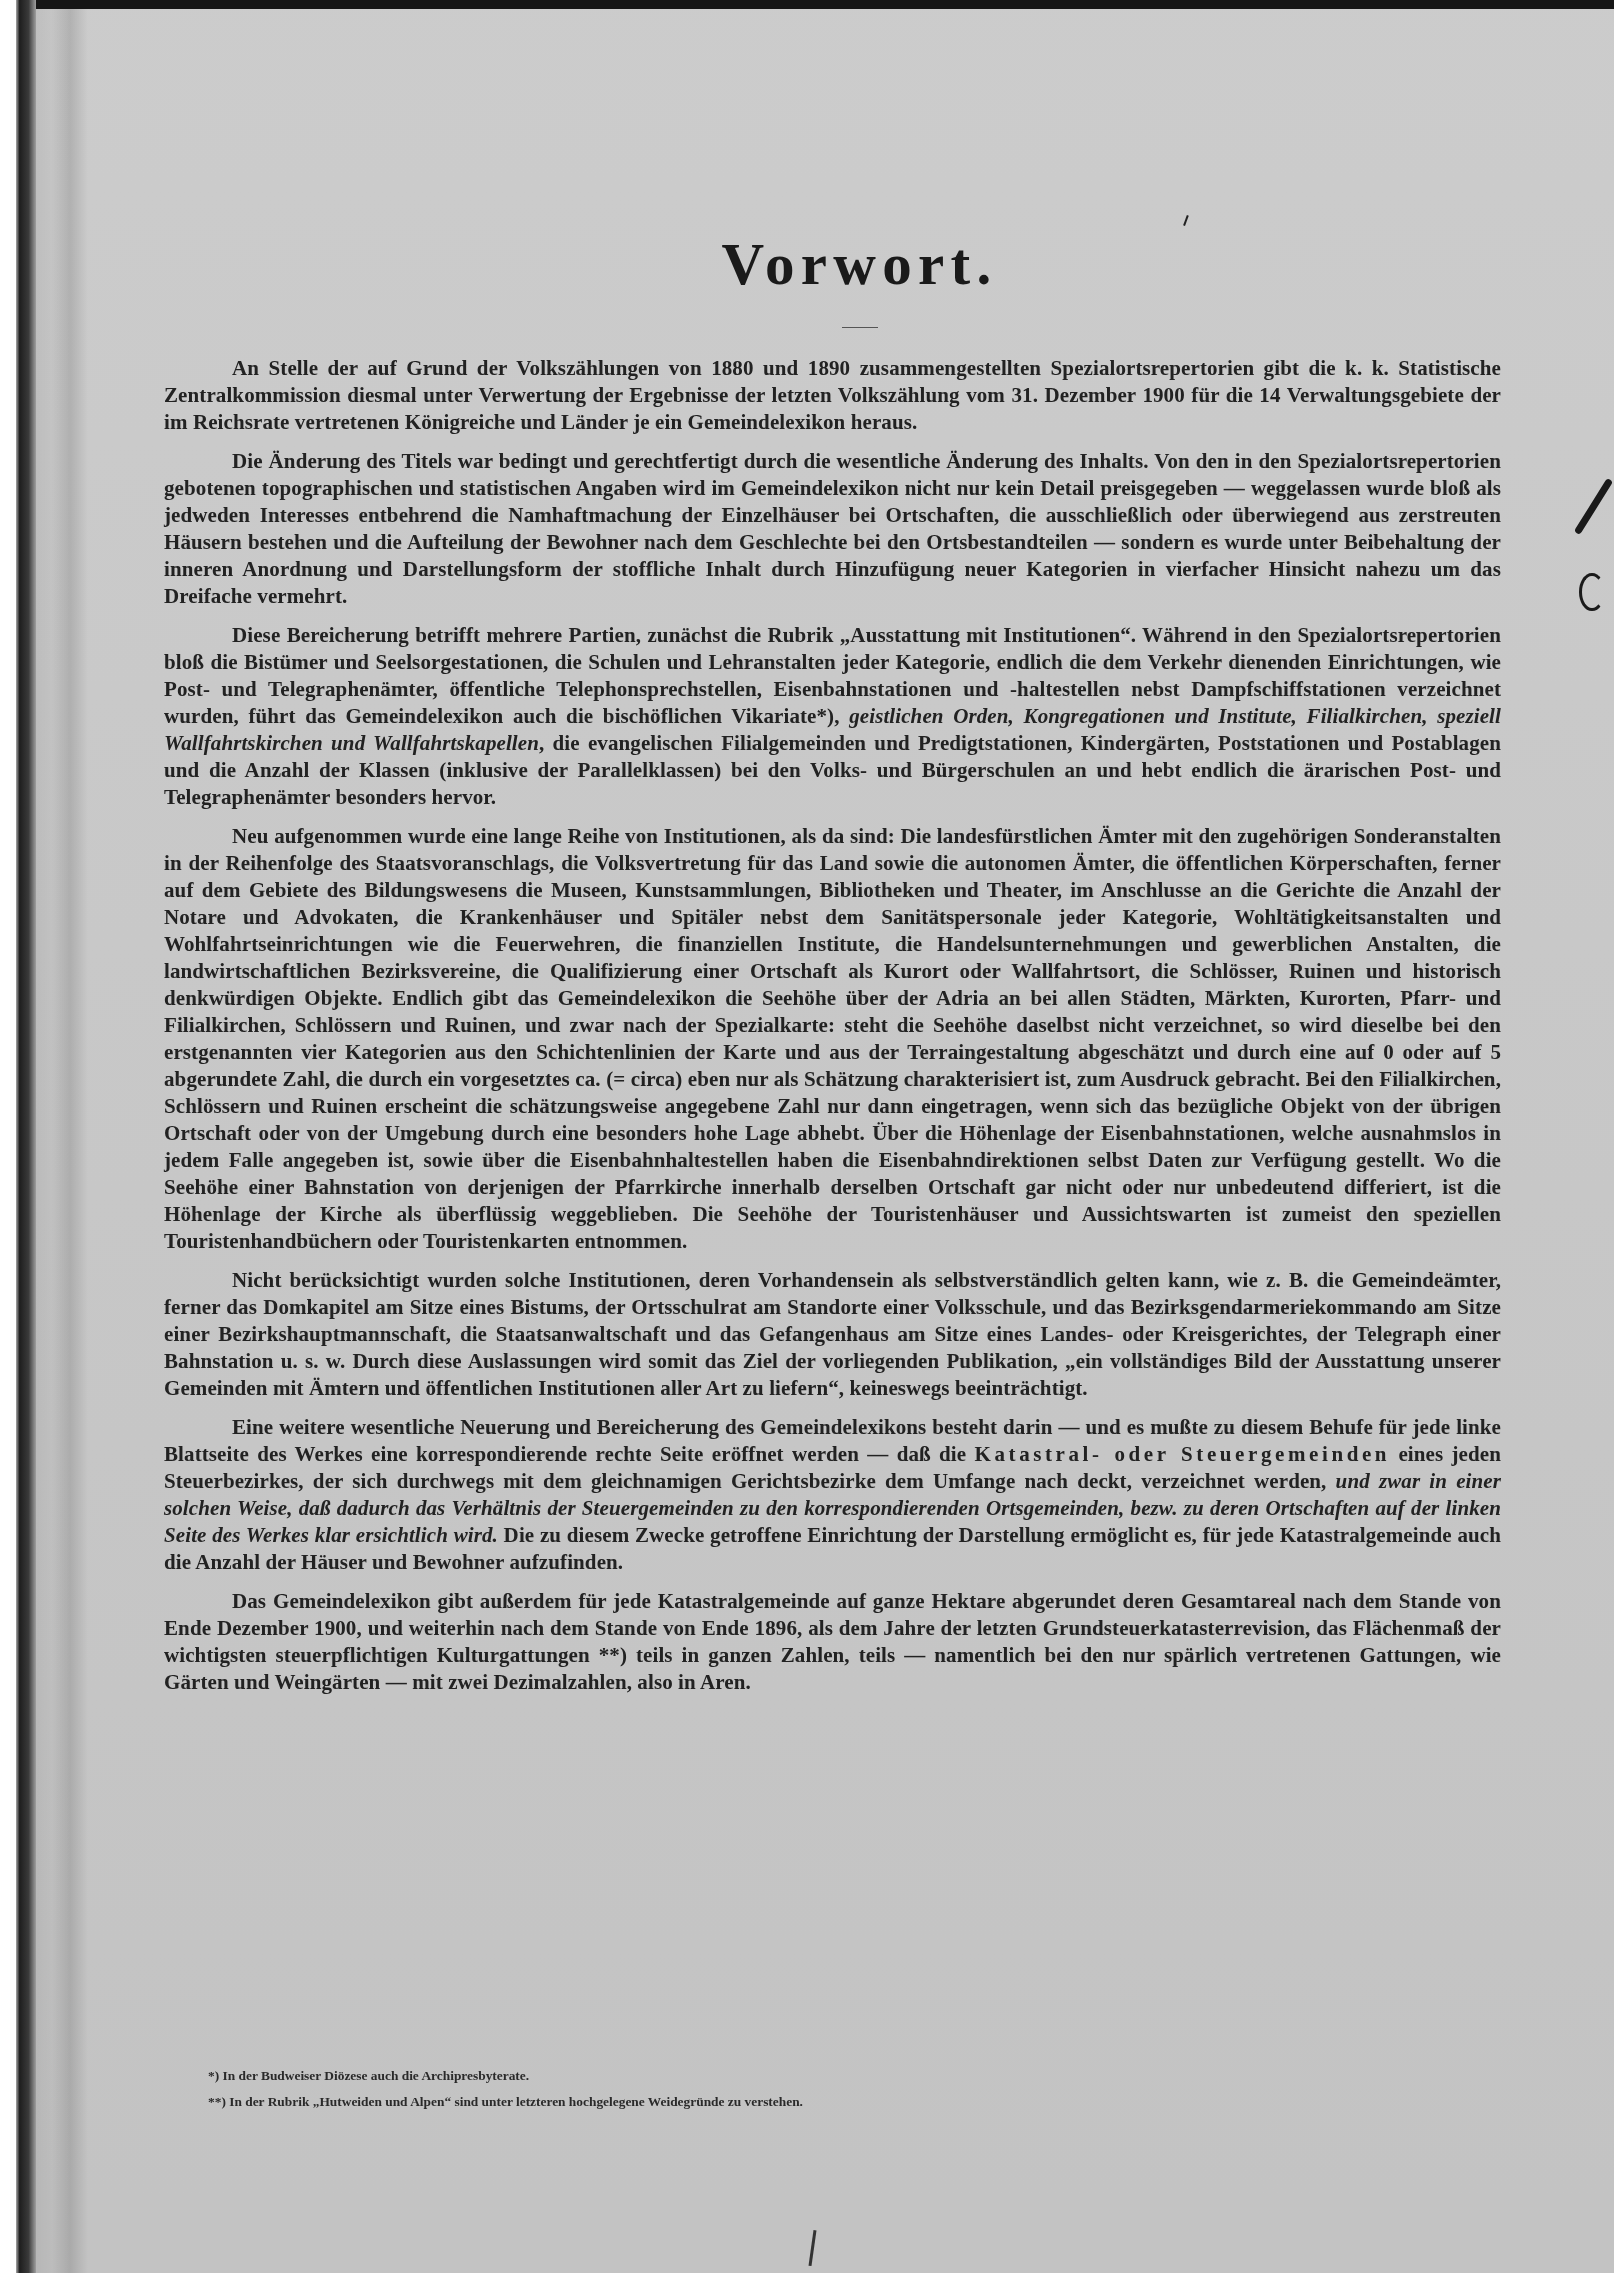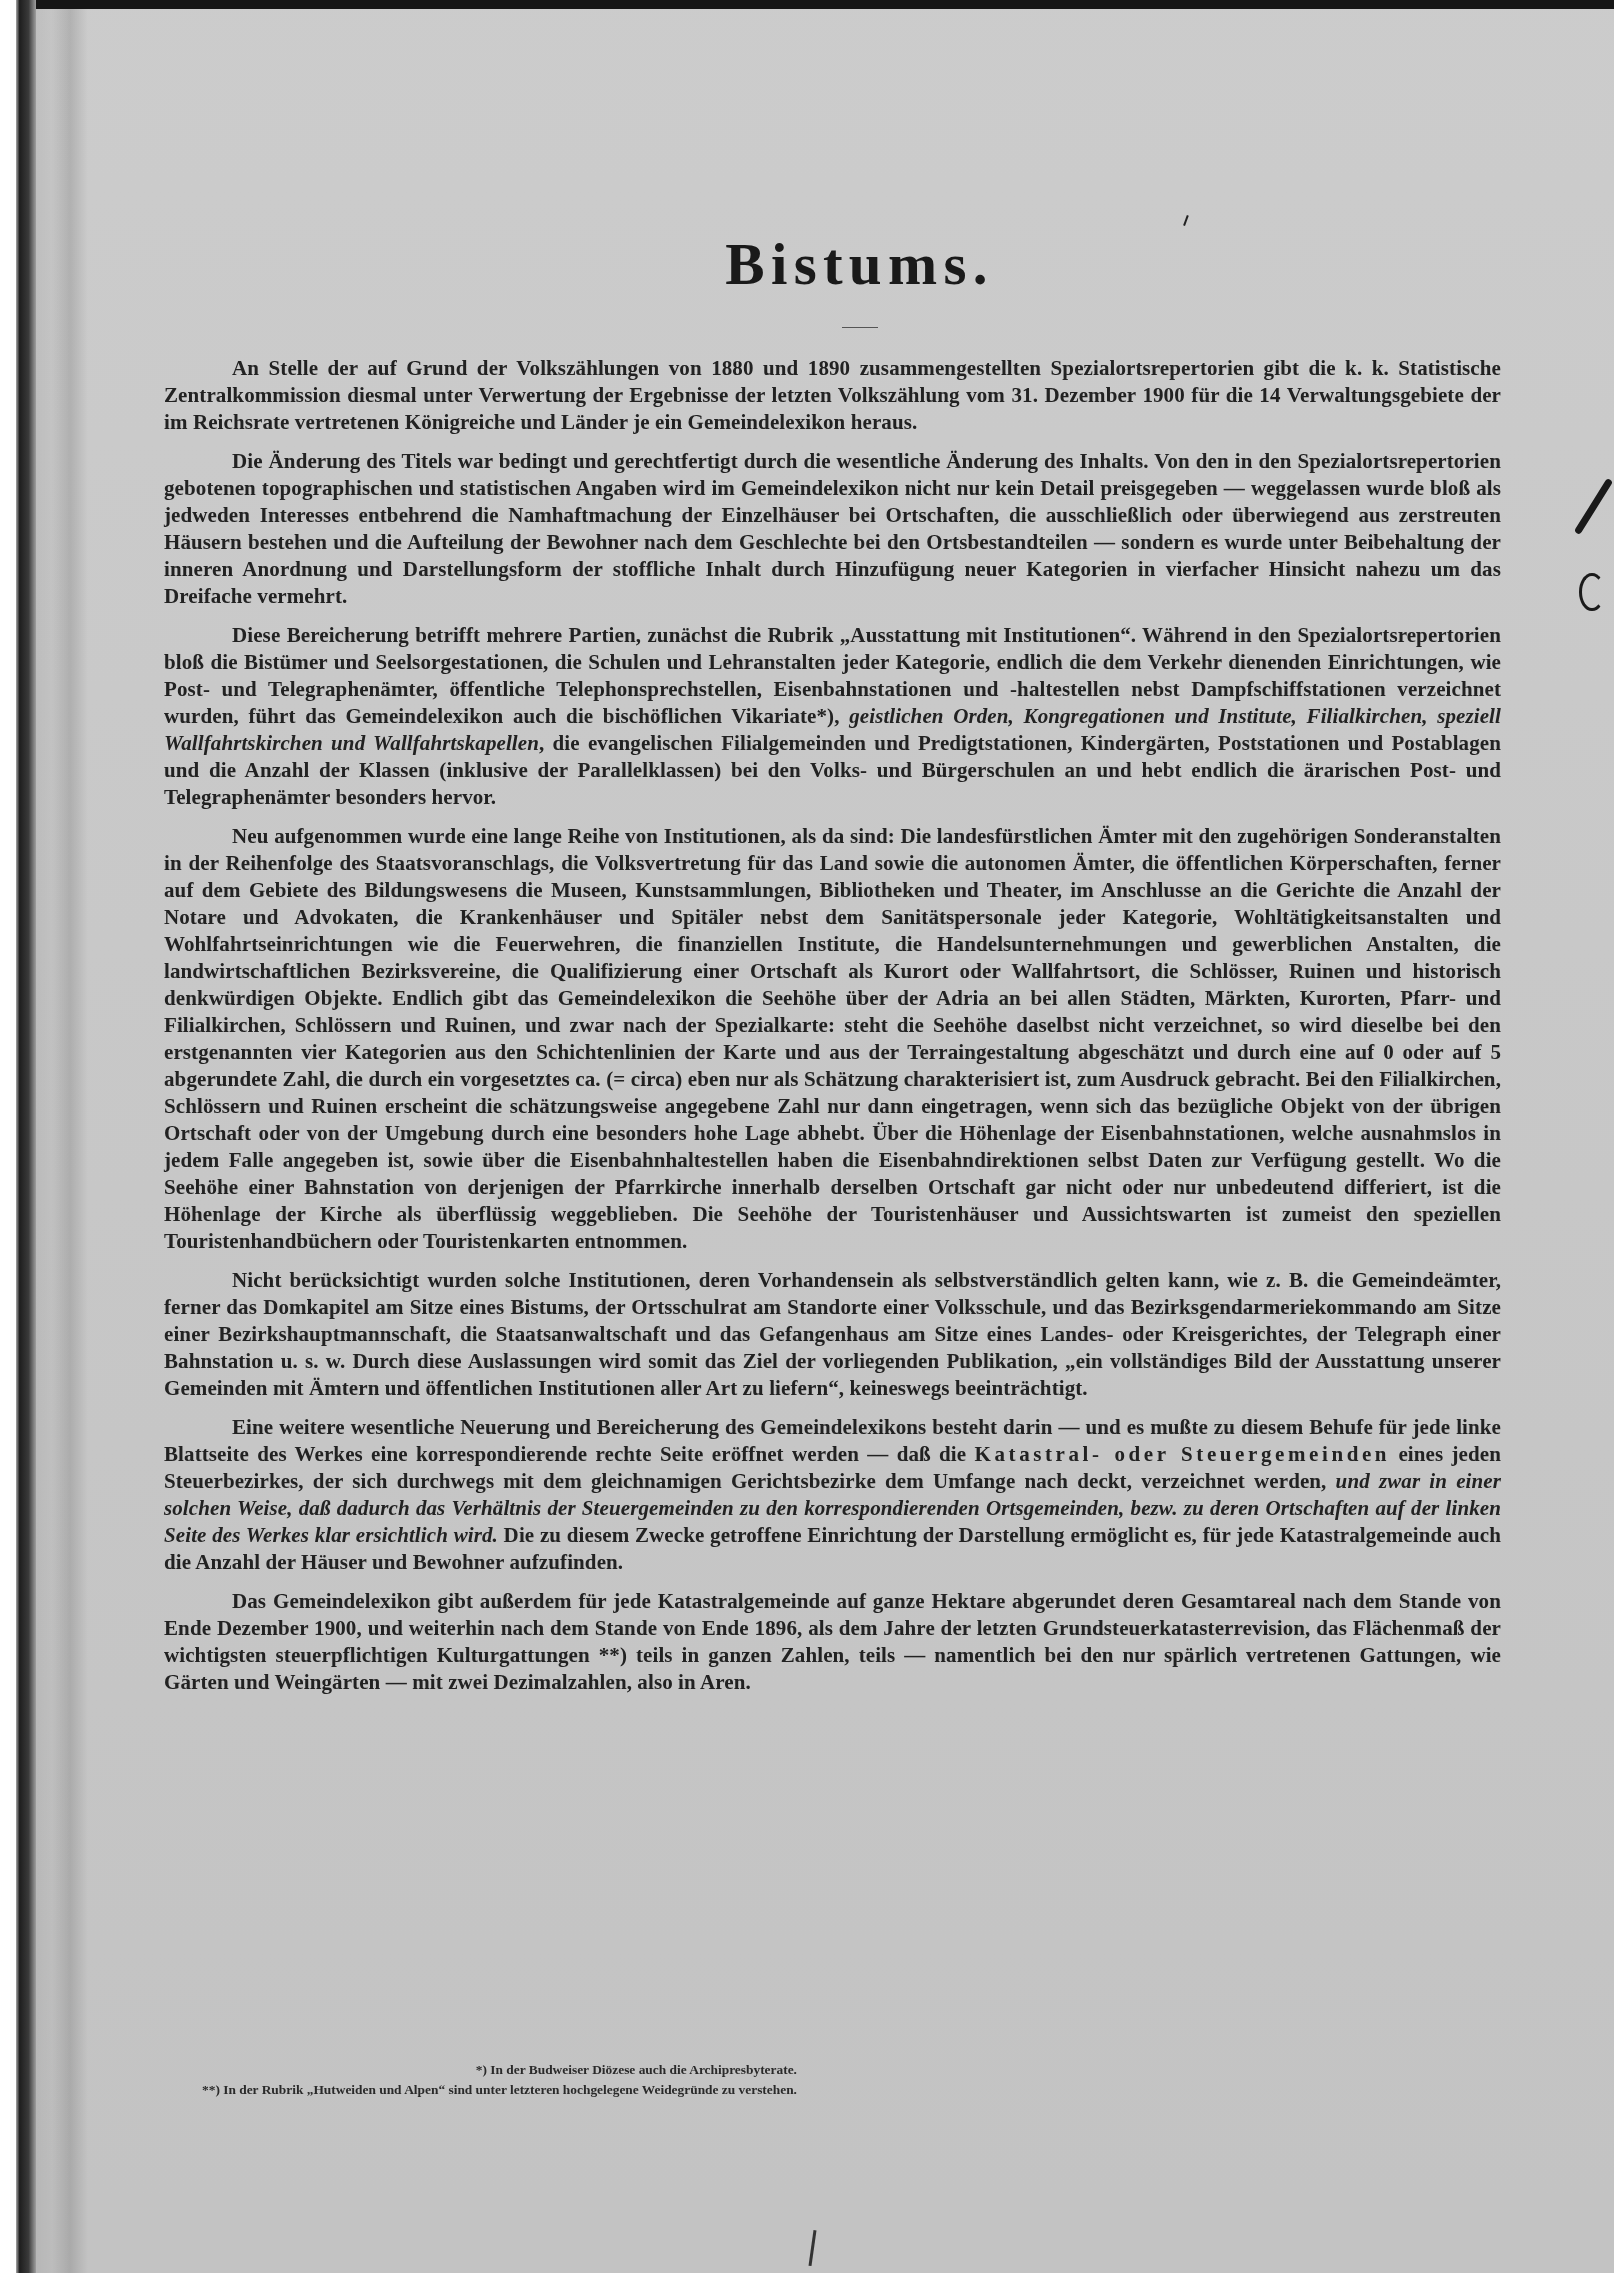--- a/index.html
+++ b/index.html
@@ -97,21 +97,21 @@
     .footnotes {
       position: absolute;
       left: 202px;
       top: 2060px;
       font-family: "Liberation Serif", "DejaVu Serif", serif;
       font-size: 13.4px;
       font-weight: bold;
       line-height: 19.7px;
       color: #2a2a2a;
     }
-    .footnote { margin: 0; text-align: right; }
+    .footnote { margin: 6px; }
     .stray-tick {
       position: absolute;
       left: 1185px; top: 215px;
       width: 1.8px; height: 10.7px;
       background: #222;
       transform: rotate(20deg);
     }
     .margin-scribble-1 {
       position: absolute;
       left: 1590px; top: 475px;
@@ -144,21 +144,21 @@
 <div class="binding-left"></div>
 <div class="gutter-shadow"></div>
 <div class="right-edge"></div>
 
 <div class="stray-tick"></div>
 <div class="margin-scribble-1"></div>
 <div class="margin-scribble-2"></div>
 <div class="bottom-mark"></div>
 
 <div class="page-content">
-  <h1 class="title">Bistums.</h1>
+  <h1 class="title">Vorwort.</h1>
   <div class="title-rule"></div>
 
   <div class="body-text">
     <p class="para">An Stelle der auf Grund der Volkszählungen von 1880 und 1890 zusammengestellten Spezialortsrepertorien gibt die k. k. Statistische Zentralkommission diesmal unter Verwertung der Ergebnisse der letzten Volkszählung vom 31. Dezember 1900 für die 14 Verwaltungsgebiete der im Reichsrate vertretenen Königreiche und Länder je ein Gemeindelexikon heraus.</p>
     <p class="para">Die Änderung des Titels war bedingt und gerechtfertigt durch die wesentliche Änderung des Inhalts. Von den in den Spezialortsrepertorien gebotenen topographischen und statistischen Angaben wird im Gemeindelexikon nicht nur kein Detail preisgegeben — weggelassen wurde bloß als jedweden Interesses entbehrend die Namhaftmachung der Einzelhäuser bei Ortschaften, die ausschließlich oder überwiegend aus zerstreuten Häusern bestehen und die Aufteilung der Bewohner nach dem Geschlechte bei den Ortsbestandteilen — sondern es wurde unter Beibehaltung der inneren Anordnung und Darstellungsform der stoffliche Inhalt durch Hinzufügung neuer Kategorien in vierfacher Hinsicht nahezu um das Dreifache vermehrt.</p>
     <p class="para"><span>Diese Bereicherung betrifft mehrere Partien, zunächst die Rubrik „Ausstattung mit Institutionen“. Während in den Spezialortsrepertorien bloß die Bistümer und Seelsorgestationen, die Schulen und Lehranstalten jeder Kategorie, endlich die dem Verkehr dienenden Einrichtungen, wie Post- und Telegraphenämter, öffentliche Telephonsprechstellen, Eisenbahnstationen und -haltestellen nebst Dampfschiffstationen verzeichnet wurden, führt das Gemeindelexikon auch die bischöflichen Vikariate*), </span><em>geistlichen Orden, Kongregationen und Institute, Filialkirchen, speziell Wallfahrtskirchen und Wallfahrtskapellen</em><span>, die evangelischen Filialgemeinden und Predigtstationen, Kindergärten, Poststationen und Postablagen und die Anzahl der Klassen (inklusive der Parallelklassen) bei den Volks- und Bürgerschulen an und hebt endlich die ärarischen Post- und Telegraphenämter besonders hervor.</span></p>
     <p class="para">Neu aufgenommen wurde eine lange Reihe von Institutionen, als da sind: Die landesfürstlichen Ämter mit den zugehörigen Sonderanstalten in der Reihenfolge des Staatsvoranschlags, die Volksvertretung für das Land sowie die autonomen Ämter, die öffentlichen Körperschaften, ferner auf dem Gebiete des Bildungswesens die Museen, Kunstsammlungen, Bibliotheken und Theater, im Anschlusse an die Gerichte die Anzahl der Notare und Advokaten, die Krankenhäuser und Spitäler nebst dem Sanitätspersonale jeder Kategorie, Wohltätigkeitsanstalten und Wohlfahrtseinrichtungen wie die Feuerwehren, die finanziellen Institute, die Handelsunternehmungen und gewerblichen Anstalten, die landwirtschaftlichen Bezirksvereine, die Qualifizierung einer Ortschaft als Kurort oder Wallfahrtsort, die Schlösser, Ruinen und historisch denkwürdigen Objekte. Endlich gibt das Gemeindelexikon die Seehöhe über der Adria an bei allen Städten, Märkten, Kurorten, Pfarr- und Filialkirchen, Schlössern und Ruinen, und zwar nach der Spezialkarte: steht die Seehöhe daselbst nicht verzeichnet, so wird dieselbe bei den erstgenannten vier Kategorien aus den Schichtenlinien der Karte und aus der Terraingestaltung abgeschätzt und durch eine auf 0 oder auf 5 abgerundete Zahl, die durch ein vorgesetztes ca. (= circa) eben nur als Schätzung charakterisiert ist, zum Ausdruck gebracht. Bei den Filialkirchen, Schlössern und Ruinen erscheint die schätzungsweise angegebene Zahl nur dann eingetragen, wenn sich das bezügliche Objekt von der übrigen Ortschaft oder von der Umgebung durch eine besonders hohe Lage abhebt. Über die Höhenlage der Eisenbahnstationen, welche ausnahmslos in jedem Falle angegeben ist, sowie über die Eisenbahnhaltestellen haben die Eisenbahndirektionen selbst Daten zur Verfügung gestellt. Wo die Seehöhe einer Bahnstation von derjenigen der Pfarrkirche innerhalb derselben Ortschaft gar nicht oder nur unbedeutend differiert, ist die Höhenlage der Kirche als überflüssig weggeblieben. Die Seehöhe der Touristenhäuser und Aussichtswarten ist zumeist den speziellen Touristenhandbüchern oder Touristenkarten entnommen.</p>
     <p class="para">Nicht berücksichtigt wurden solche Institutionen, deren Vorhandensein als selbstverständlich gelten kann, wie z. B. die Gemeindeämter, ferner das Domkapitel am Sitze eines Bistums, der Ortsschulrat am Standorte einer Volksschule, und das Bezirksgendarmeriekommando am Sitze einer Bezirkshauptmannschaft, die Staatsanwaltschaft und das Gefangenhaus am Sitze eines Landes- oder Kreisgerichtes, der Telegraph einer Bahnstation u. s. w. Durch diese Auslassungen wird somit das Ziel der vorliegenden Publikation, „ein vollständiges Bild der Ausstattung unserer Gemeinden mit Ämtern und öffentlichen Institutionen aller Art zu liefern“, keineswegs beeinträchtigt.</p>
     <p class="para"><span>Eine weitere wesentliche Neuerung und Bereicherung des Gemeindelexikons besteht darin — und es mußte zu diesem Behufe für jede linke Blattseite des Werkes eine korrespondierende rechte Seite eröffnet werden — daß die </span><span class="spaced">Katastral- oder Steuergemeinden</span><span> eines jeden Steuerbezirkes, der sich durchwegs mit dem gleichnamigen Gerichtsbezirke dem Umfange nach deckt, verzeichnet werden, </span><em>und zwar in einer solchen Weise, daß dadurch das Verhältnis der Steuergemeinden zu den korrespondierenden Ortsgemeinden, bezw. zu deren Ortschaften auf der linken Seite des Werkes klar ersichtlich wird.</em><span> Die zu diesem Zwecke getroffene Einrichtung der Darstellung ermöglicht es, für jede Katastralgemeinde auch die Anzahl der Häuser und Bewohner aufzufinden.</span></p>
     <p class="para">Das Gemeindelexikon gibt außerdem für jede Katastralgemeinde auf ganze Hektare abgerundet deren Gesamtareal nach dem Stande von Ende Dezember 1900, und weiterhin nach dem Stande von Ende 1896, als dem Jahre der letzten Grundsteuerkatasterrevision, das Flächenmaß der wichtigsten steuerpflichtigen Kulturgattungen **) teils in ganzen Zahlen, teils — namentlich bei den nur spärlich vertretenen Gattungen, wie Gärten und Weingärten — mit zwei Dezimalzahlen, also in Aren.</p>

